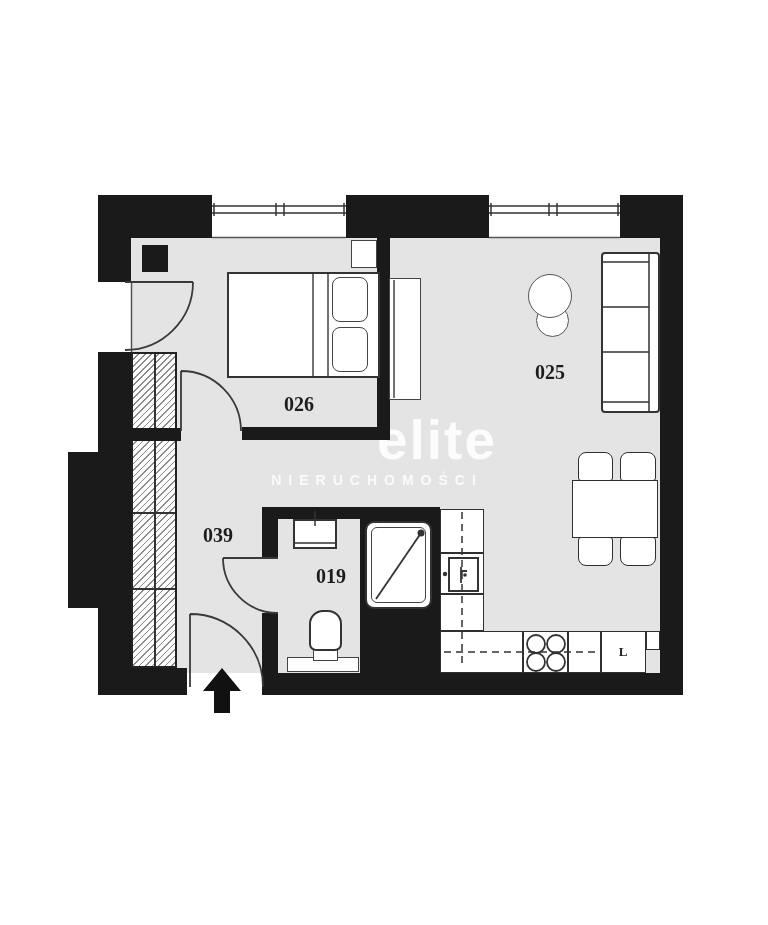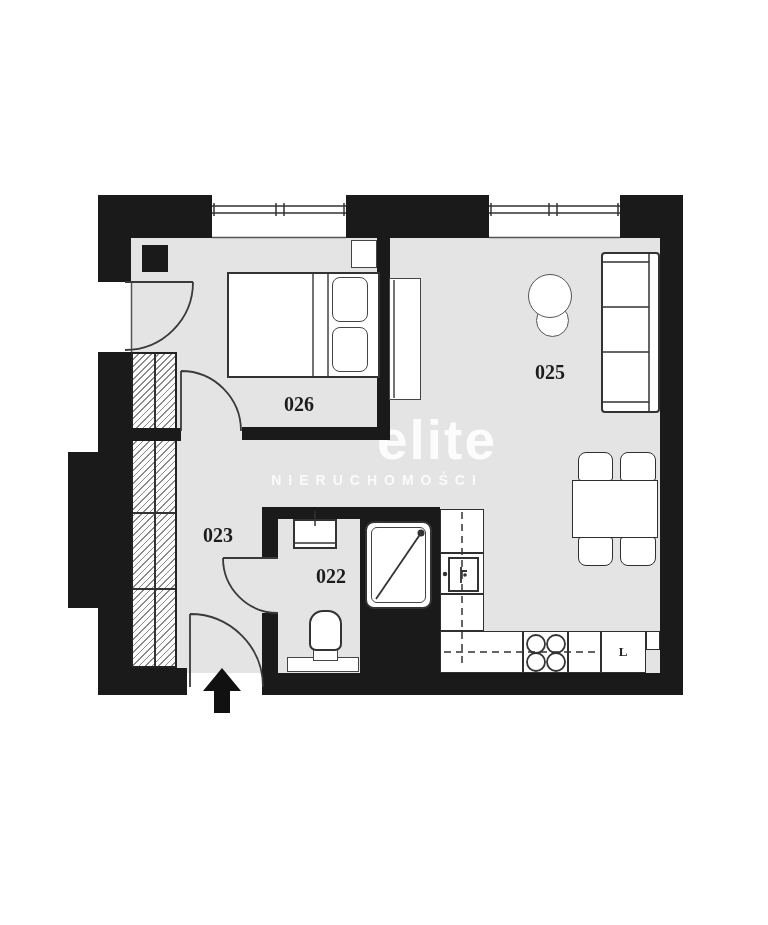--- a/index.html
+++ b/index.html
@@ -150,19 +150,19 @@
       <path d="M315 511 V526 M295 543 H335"></path>
     </g>
 
     <g stroke="#333" stroke-width="1.8" fill="none">
       <path d="M461 567 V583 M461 571 H467"></path>
     </g>
     <circle cx="445" cy="574" r="2.2" fill="#333"></circle>
     <circle cx="465" cy="575" r="1.8" fill="#333"></circle>
   </svg>
 
-  <div class="rlabel" style="left:194px;top:524px;">023</div>
+  <div class="rlabel" style="left:194px;top:524px;">039</div>
   <div class="rlabel" style="left:275px;top:393px;">026</div>
   <div class="rlabel" style="left:526px;top:361px;text-align:center;">025</div>
-  <div class="rlabel" style="left:307px;top:565px;">022</div>
+  <div class="rlabel" style="left:307px;top:565px;">019</div>
   <div class="l-label" style="left:609px;top:644px;">L</div>
 
 </div>
 
 </body></html>

